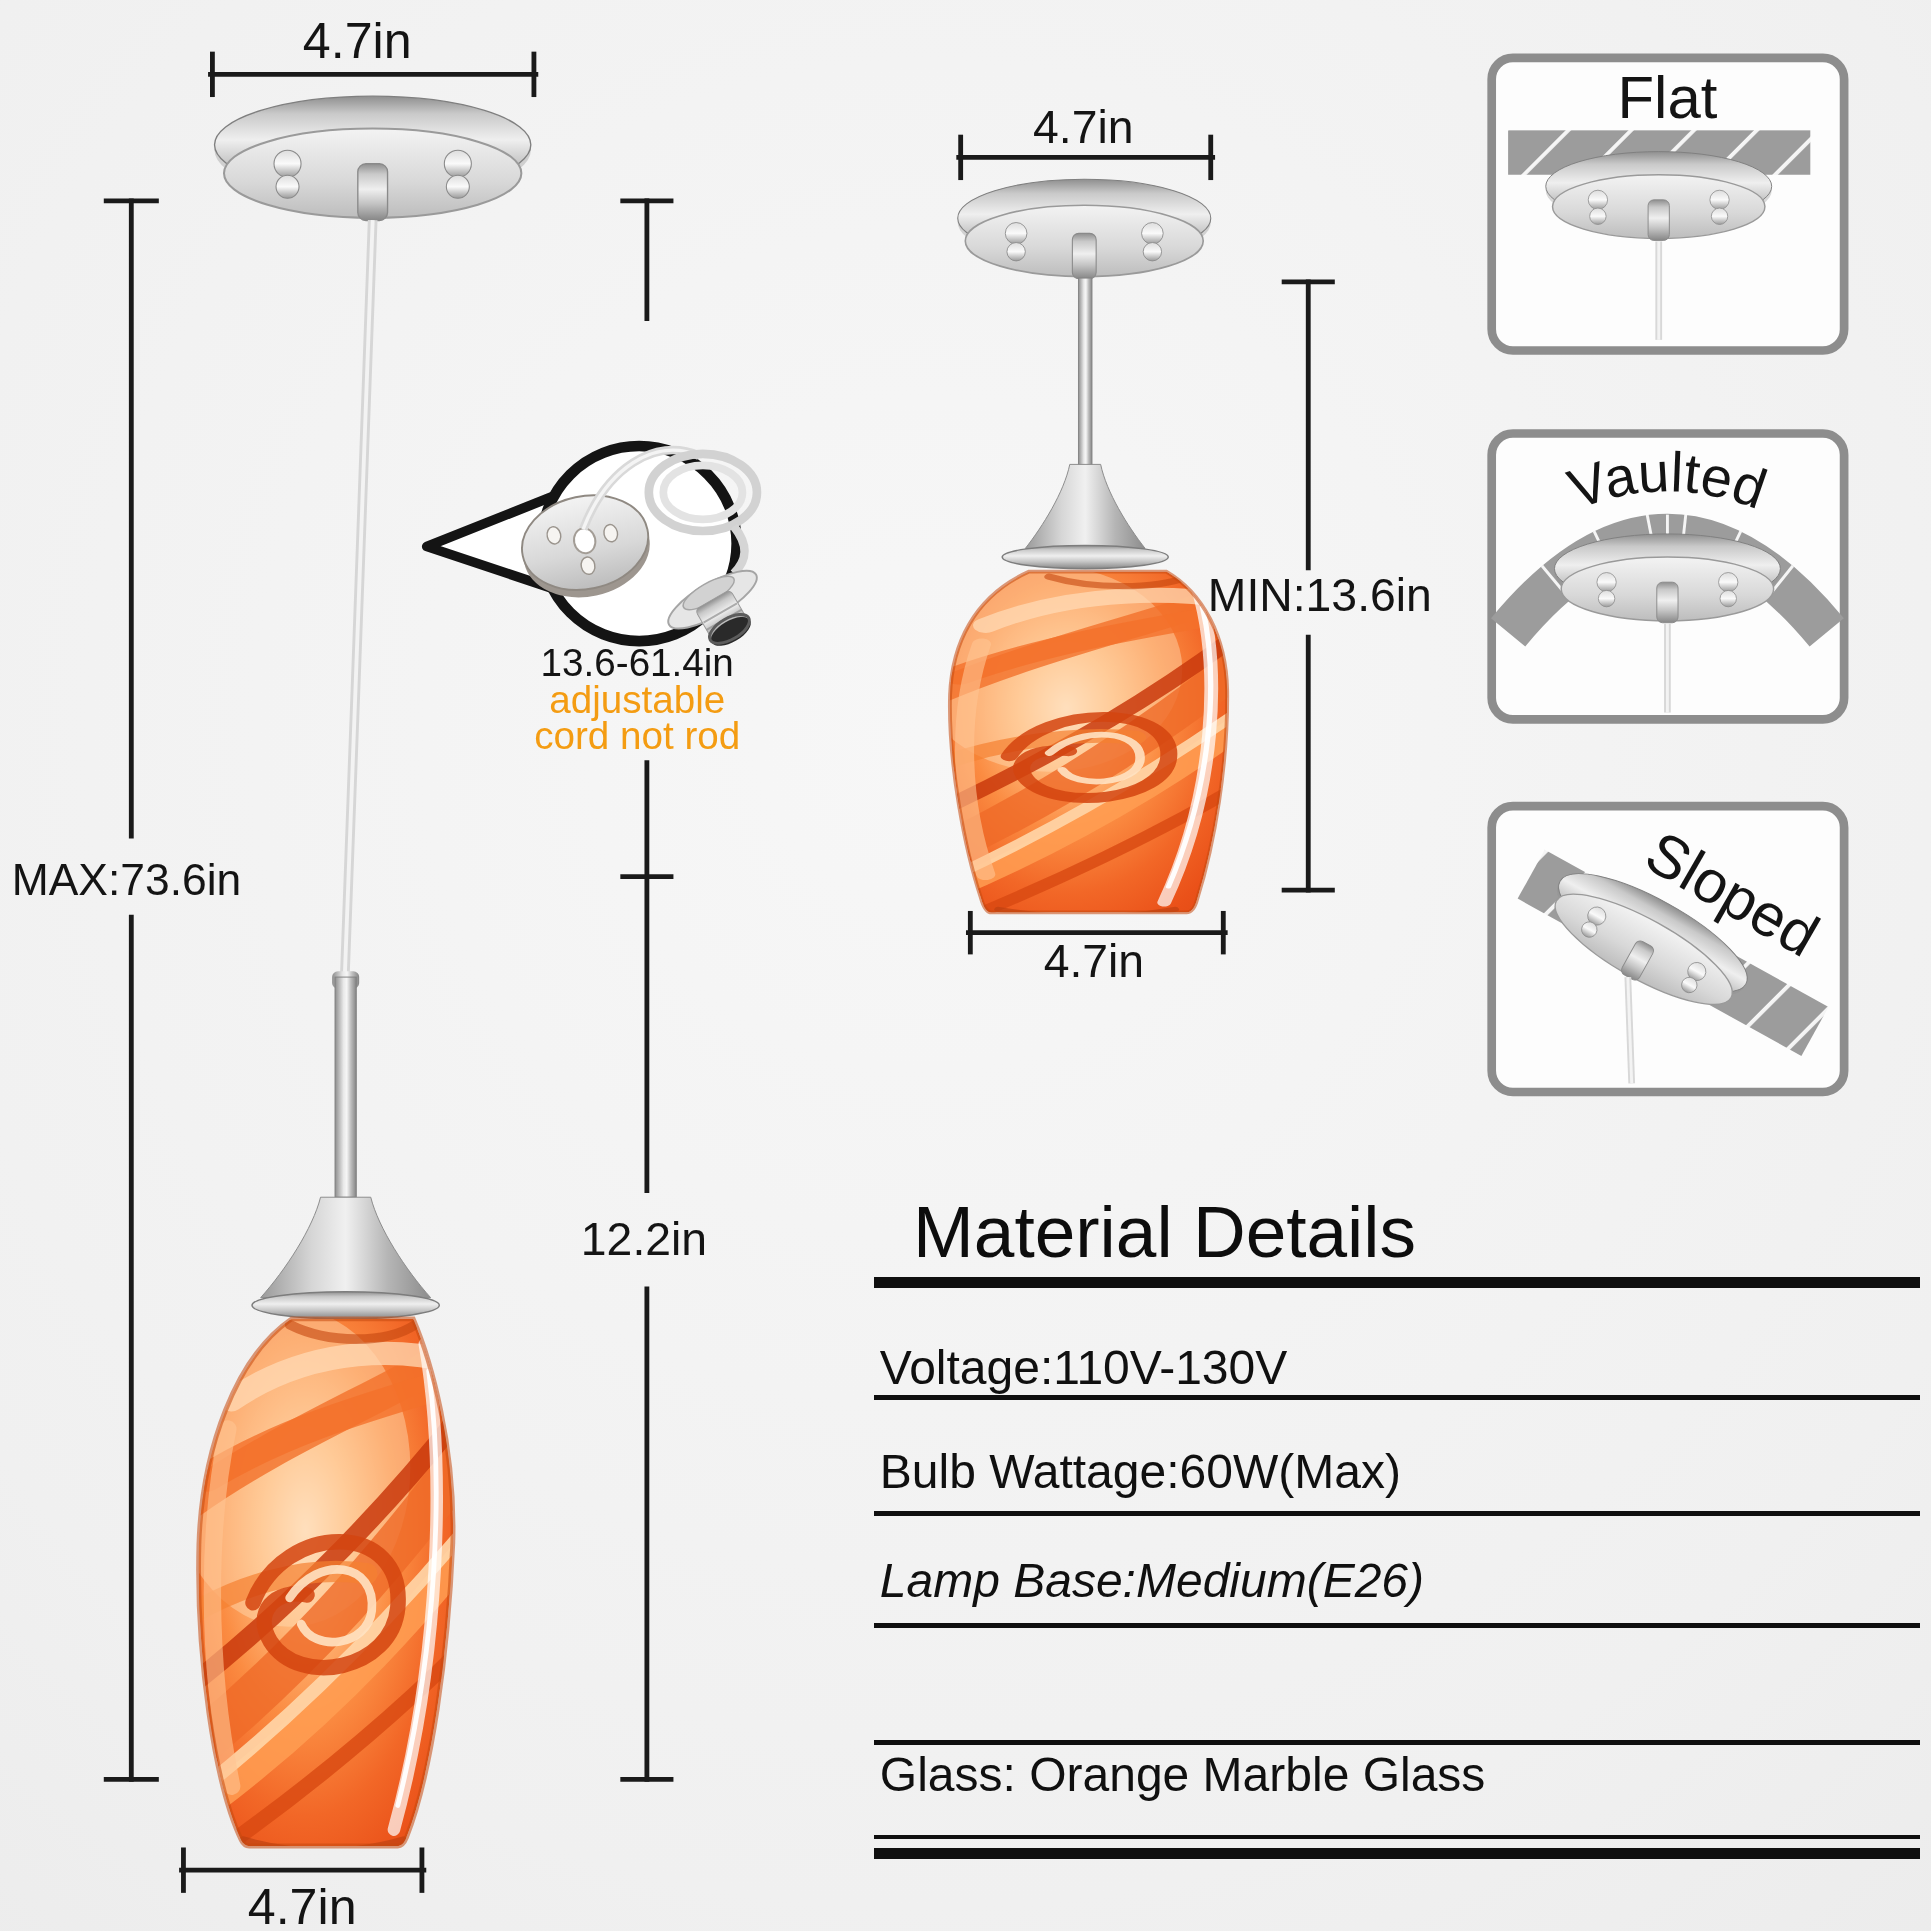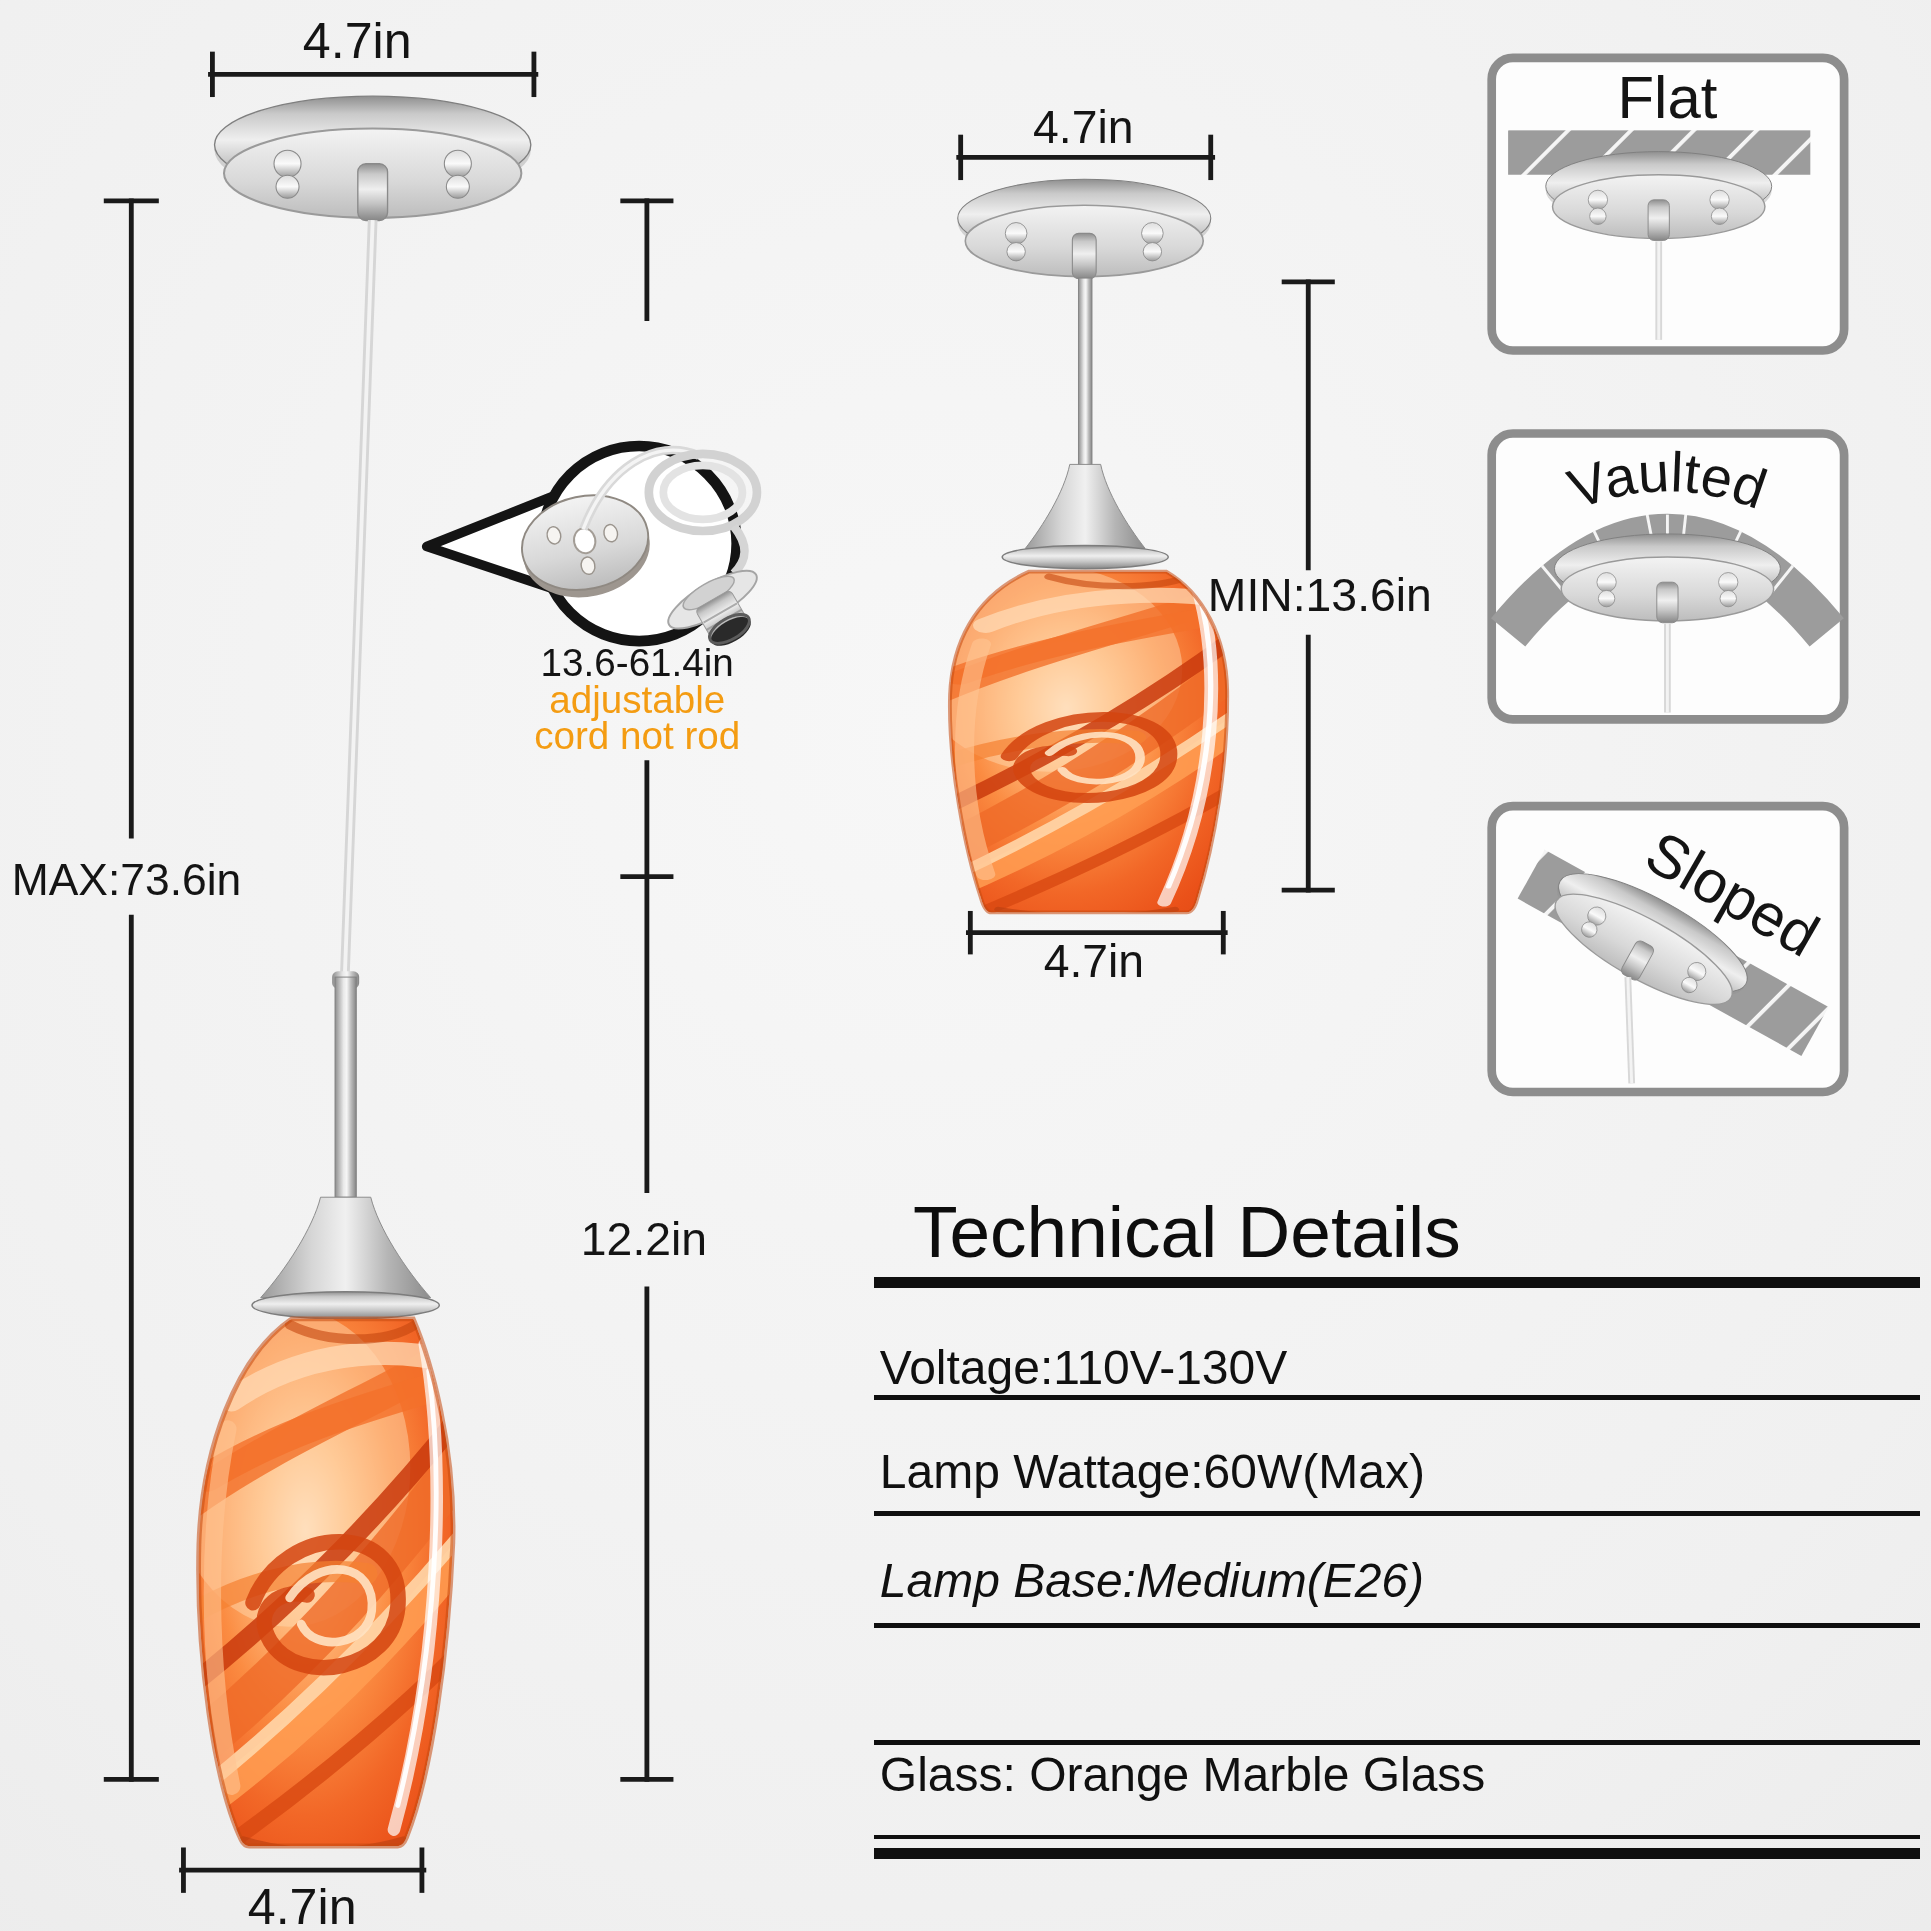--- a/index.html
+++ b/index.html
@@ -277,25 +277,25 @@
     <text x="1133" y="1012" font-size="48" text-anchor="middle">4.7in</text>
     <text x="1727" y="122" font-size="62" text-anchor="middle">Flat</text>
     <text font-size="58">
       <textPath href="#vaultArc" startOffset="50%" text-anchor="middle">Vaulted</textPath>
     </text>
     <text transform="translate(1700,896) rotate(30)" x="0" y="0" font-size="62" text-anchor="start">Sloped</text>
   </g>
 </svg>
 
   <div class="tech">
-    <div class="tech-title">Technical Details</div>
+    <div class="tech-title">Material Details</div>
     <div class="rule thick r0"></div>
     <div class="tech-row row1">Voltage:110V-130V</div>
     <div class="rule t1"></div>
-    <div class="tech-row row2">Lamp Wattage:60W(Max)</div>
+    <div class="tech-row row2">Bulb Wattage:60W(Max)</div>
     <div class="rule t2"></div>
     <div class="tech-row row3">Lamp Base:Medium(E26)</div>
     <div class="rule t3"></div>
     <div class="rule t4"></div>
     <div class="tech-row row5">Glass: Orange Marble Glass</div>
     <div class="rule b1"></div>
     <div class="rule thick b2"></div>
   </div>
 
 </div>

